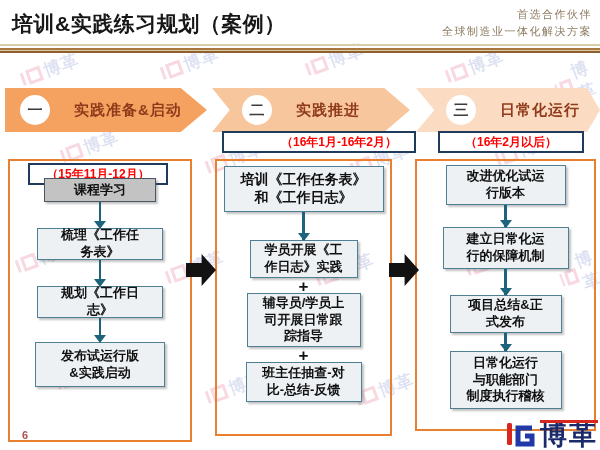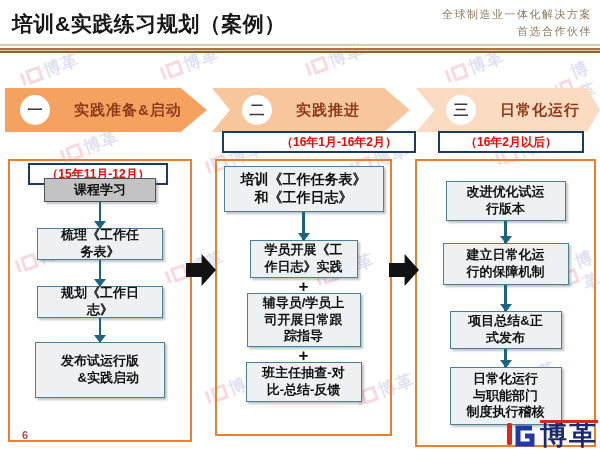--- a/index.html
+++ b/index.html
@@ -49,31 +49,31 @@
     display:flex;align-items:center;justify-content:center;white-space:nowrap;}
   .datebox.d1{left:28px;width:136px;margin-top:32px;}
   .datebox.d2{left:222px;width:150px;padding-left:40px;}
   .datebox.d3{left:438px;width:142px;}
 
   
   .col{position:absolute;background:transparent;border:2.5px solid #e8802f;
        display:flex;flex-direction:column;align-items:center;}
   .col.c1{left:8px;top:159px;width:180px;height:262px;padding-top:17px;}
   .col.c2{left:215px;top:159px;width:173px;height:268px;padding-top:5px;}
-  .col.c3{left:415px;top:159px;width:177px;height:264px;padding-top:20px;}
+  .col.c3{left:415px;top:159px;width:177px;height:264px;padding-top:4px;}
 
   .step{background:#edf1f3;border:1.6px solid #4e7f93;box-sizing:border-box;
     font-weight:bold;font-size:13px;line-height:1.28;color:#101010;
     display:flex;align-items:center;justify-content:center;text-align:center;
     white-space:pre-line;box-shadow:1.5px 1.5px 2px rgba(80,80,80,.35);flex:0 0 auto;}
   .step.gray{background:#c3c3c3;border-color:#4c5560;}
 
   .c1 .s1{width:112px;height:24px;}
   .c1 .s2,.c1 .s3{width:126px;height:32px;}
-  .c1 .s4{width:130px;height:56px;text-align:right;}
+  .c1 .s4{width:130px;height:45px;}
   .c2 .s1{width:160px;height:46px;font-size:14px;}
   .c2 .s2{width:108px;height:38px;}
   .c2 .s3{width:114px;height:54px;}
   .c2 .s4{width:116px;height:40px;text-align:center;}
   .c3 .s1{width:120px;height:40px;}
   .c3 .s2{width:126px;height:42px;}
   .c3 .s3{width:112px;height:38px;}
   .c3 .s4{width:112px;height:58px;}
 
   
@@ -195,22 +195,22 @@
       </span>
       <span class="wm" style="left: 498px; top: 366px;">
         <span class="wm-bar"></span>
         <span class="wm-g"></span>
         <span class="wm-text">博革</span>
       </span>
     </div>
 
   <h1 class="page-title">培训&amp;实践练习规划（案例）</h1>
   <div class="tagline">
+    <div>首选合作伙伴</div>
     <div>全球制造业一体化解决方案</div>
-    <div>首选合作伙伴</div>
   </div>
   <div class="rule">
     <div class="r1"></div>
       <div class="r2"></div>
       <div class="r3"></div>
       <div class="r4"></div>
       <div class="r5"></div>
   </div>
 
   <div class="banner b1">

